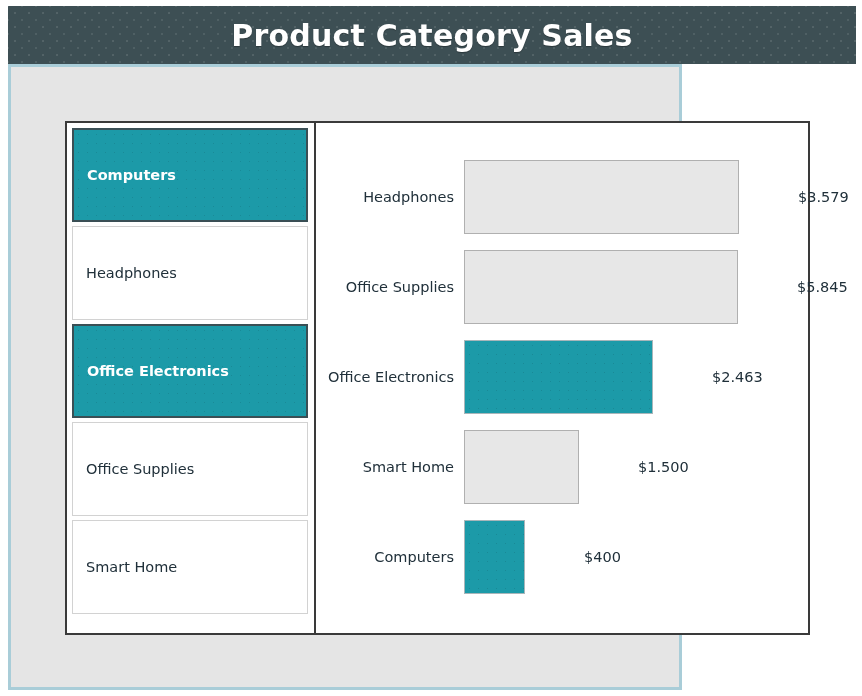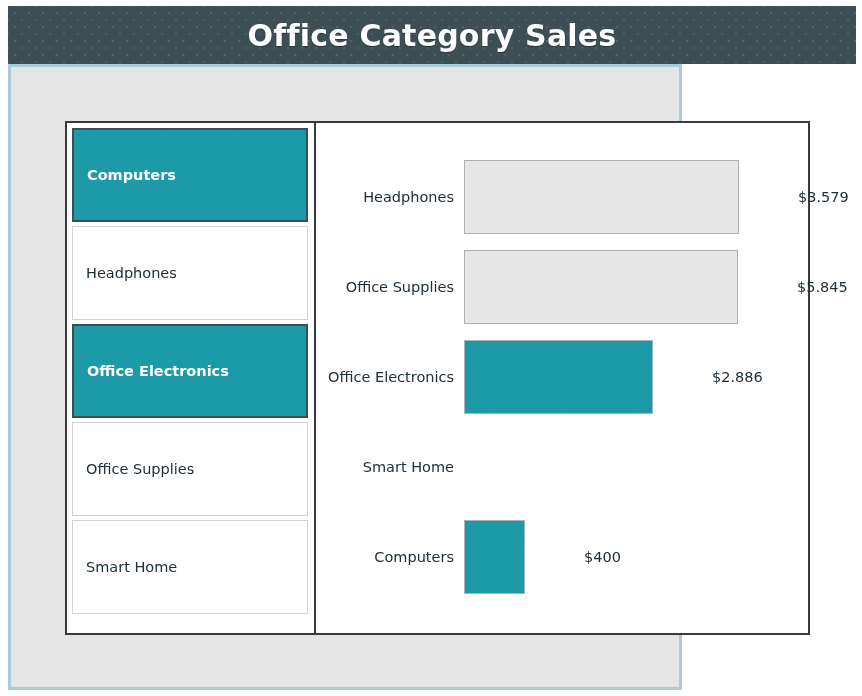--- a/index.html
+++ b/index.html
@@ -178,21 +178,21 @@
     padding-left: 11px;
     white-space: nowrap;
   }
 </style>
 </head>
 <body>
 
 <div id="app-root">
 
   <div id="app-header">
-    <div id="app-title">Office Category Sales</div>
+    <div id="app-title">Product Category Sales</div>
   </div>
 
   <div id="content-card">
 
     <div id="panels">
 
       <div id="category-sidebar">
           <div class="sidebar-item selected">
             <span>Computers</span>
           </div>
@@ -223,25 +223,29 @@
               <div class="bar-label">Office Supplies</div>
               <div class="bar-track">
                 <div class="bar normal" style="width: 274px;"></div>
                 <div class="bar-value">$5.845</div>
               </div>
             </div>
             <div class="bar-row">
               <div class="bar-label">Office Electronics</div>
               <div class="bar-track">
                 <div class="bar highlight" style="width: 189px;"></div>
-                <div class="bar-value">$2.886</div>
+                <div class="bar-value">$2.463</div>
               </div>
             </div>
             <div class="bar-row">
               <div class="bar-label">Smart Home</div>
+              <div class="bar-track">
+                <div class="bar normal" style="width: 115px;"></div>
+                <div class="bar-value">$1.500</div>
+              </div>
             </div>
             <div class="bar-row">
               <div class="bar-label">Computers</div>
               <div class="bar-track">
                 <div class="bar highlight" style="width: 61px;"></div>
                 <div class="bar-value">$400</div>
               </div>
             </div>
           </div>
       </div>

